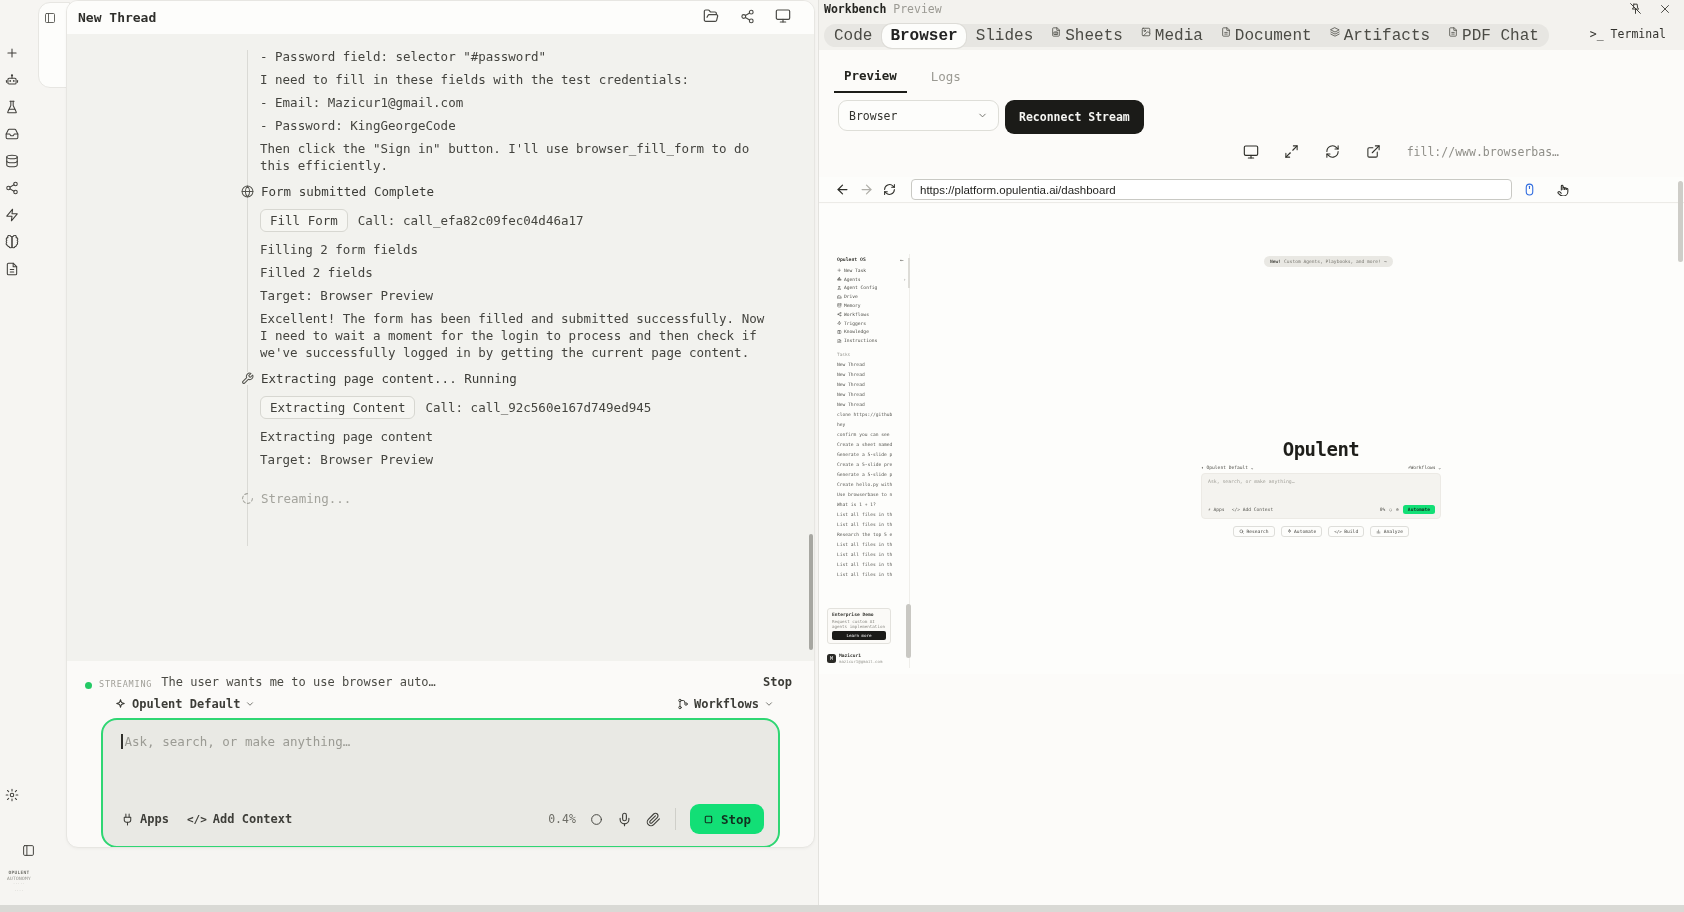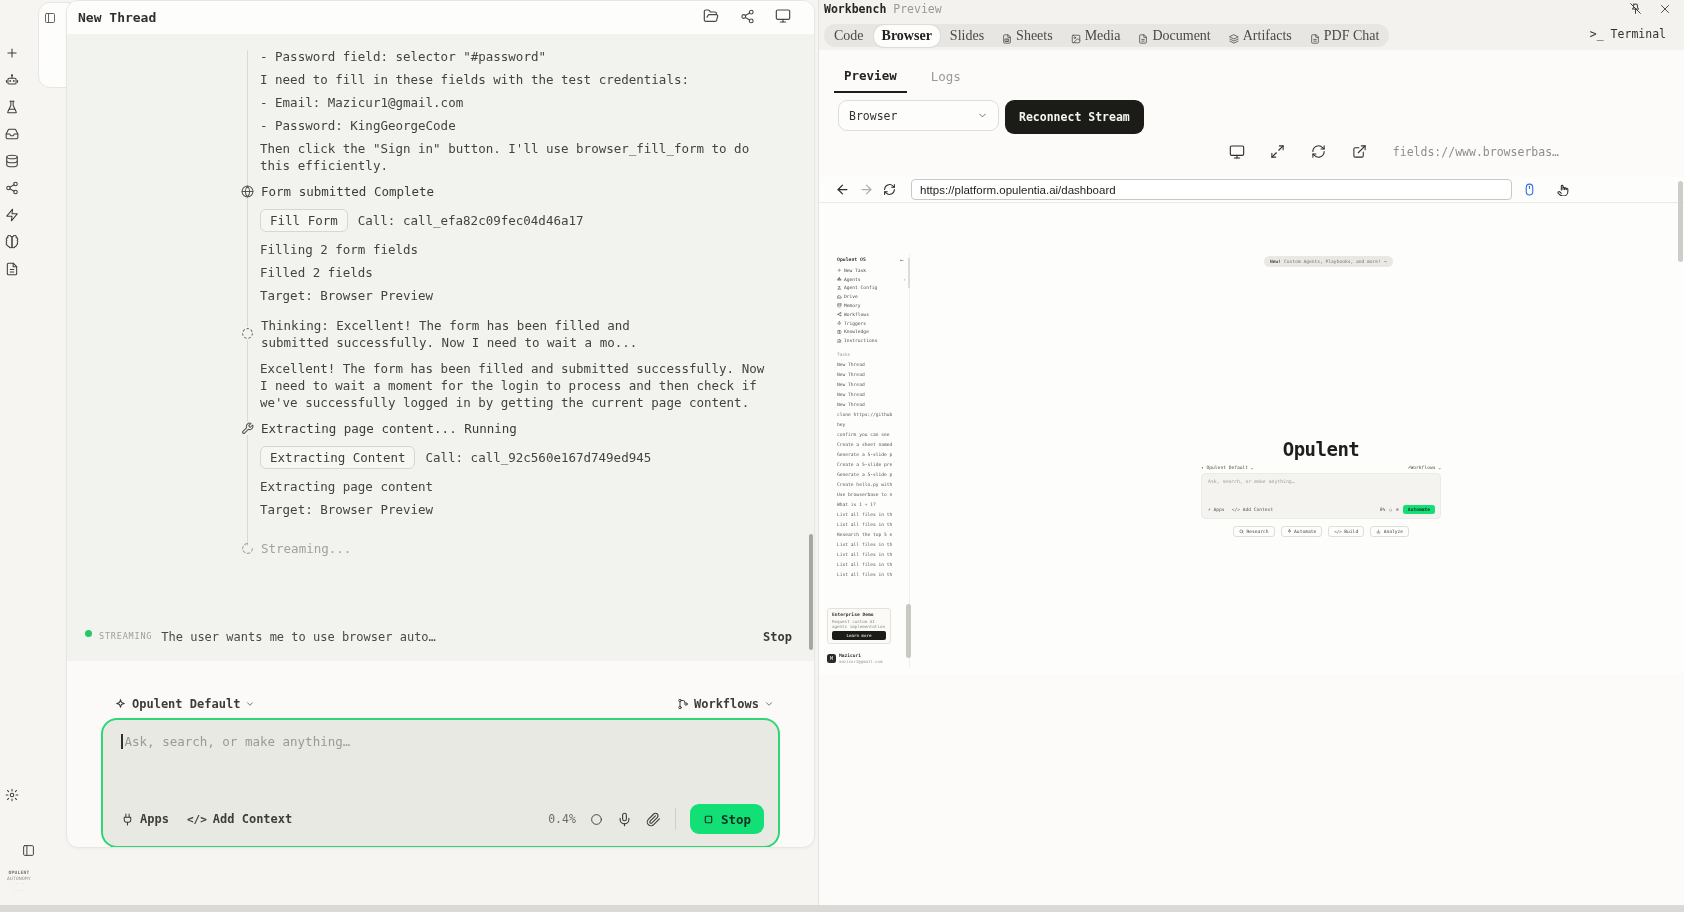--- a/index.html
+++ b/index.html
@@ -36,21 +36,21 @@
   .chip { border:1px solid #d7d7d1; border-radius:6px; padding:2px 9px; background:#f6f6f2; font-size:12.5px; color:#3f3f3a; }
   .callid { color:#45453f; }
   .detail { margin-bottom:6px; }
   .think { display:flex; gap:7px; margin:13px 0 9px -19px; }
   .think .ticon { width:13px; height:13px; margin-top:10px; background:#f2f2ee; color:#77776f; flex:0 0 13px; }
   .think-text { max-width:436px; }
   .stream-row { display:flex; align-items:center; gap:7px; margin:22px 0 0 -19px; color:#a3a39c; }
   .stream-row .ticon { width:13px; height:13px; color:#a3a39c; }
   .chat-scrollthumb { position:absolute; left:742px; top:533px; width:4px; height:116px; background:#a7a7a1; border-radius:2px; }
 
-  .status-row { position:absolute; left:0; top:629px; width:100%; height:20px; display:flex; align-items:flex-start; padding:0 22px 0 18px; }
+  .status-row { position:absolute; left:0; top:668px; width:100%; height:20px; display:flex; align-items:flex-end; padding:0 22px 0 18px; }
   .sdot { width:7px; height:7px; border-radius:50%; background:#23c965; margin-right:7px; }
   .slabel { font-size:8.5px; letter-spacing:.8px; color:#a09f98; margin-right:9px; margin-top:1px; }
   .stext { font-size:12px; color:#4b4b45; }
   .stop-link { margin-left:auto; background:none; border:none; font-family:inherit; font-size:12px; font-weight:600; color:#3a3a35; cursor:pointer; }
 
   .model-row { position:absolute; left:0; top:696px; width:100%; display:flex; align-items:center; padding:0 40px 0 47px; font-size:12px; font-weight:600; color:#3c3c37; }
   .mr-left, .mr-right { display:flex; align-items:center; gap:5px; cursor:pointer; }
   .mr-right { margin-left:auto; }
   .chev { color:#6c6c66; }
 
@@ -67,21 +67,21 @@
 
   
   .workbench { position:absolute; left:818px; top:0; width:866px; height:912px; background:#f3f2ee; border-left:1px solid #e3e2de;padding-left:20px; }
   .wb-header { position:absolute; left:5px; top:2px; font-size:11.5px; }
   .wb-header b { color:#262622; font-weight:700; }
   .wb-header span { color:#9b9a93; }
   .wb-hicons { position:absolute; right:10px; top:1px; display:flex; gap:15px; }
   .wb-hicon { background:none; border:none; color:#3c3c37; width:15px; height:15px; cursor:pointer; }
 
   .wb-tabbar { position:absolute; left:5px; top:24px; height:23px; background:#e7e6e2; border-radius:12px; display:flex; align-items:center; padding:2px; gap:2px; }
-  .wb-tab { display:flex; align-items:flex-end; gap:4px; border:none; background:none; font-family:Liberation Serif, serif; font-size:14px; color:#4b4b45; padding:3px 8px; border-radius:10px; cursor:pointer; white-space:nowrap; }
+  .wb-tab { display:flex; align-items:flex-start; gap:4px; border:none; background:none; font-family:Liberation Mono, monospace; font-size:16px; color:#4b4b45; padding:3px 8px; border-radius:10px; cursor:pointer; white-space:nowrap; }
   .wb-tab.active { background:#fdfdfb; font-weight:700; color:#222; box-shadow:0 0 0 1px #dddcd7; }
   .wb-terminal { position:absolute; right:18px; top:27px; font-size:11.5px; color:#33332e; background:none; border:none; font-family:inherit; cursor:pointer; }
 
   .wb-body { position:absolute; left:0; top:50px; width:866px; height:862px; background:#fcfbf9; }
 
   .subtabs { position:absolute; left:15px; top:12px; display:flex; gap:14px; }
   .subtab { font-size:12.5px; padding:6px 10px 8px; border:none; background:none; font-family:inherit; color:#9a9992; cursor:pointer; }
   .subtab.active { color:#23231f; font-weight:700; border-bottom:2px solid #1c1c18; }
 
   .controls { position:absolute; left:19px; top:50px; display:flex; gap:6px; }
@@ -287,28 +287,20 @@
             </span>
             <span>Form submitted Complete</span>
           </div>
           <div class="chiprow">
             <span class="chip">Fill Form</span>
             <span class="callid">Call: call_efa82c09fec04d46a17</span>
           </div>
           <div class="detail">Filling 2 form fields</div>
           <div class="detail">Filled 2 fields</div>
           <div class="detail">Target: Browser Preview</div>
-          <div class="think">
-            <span class="ticon">
-              <svg width="13" height="13" viewBox="0 0 24 24" fill="none" stroke="currentColor" stroke-width="1.9" stroke-linecap="round" stroke-linejoin="round">
-                <circle cx="12" cy="12" r="9" stroke-dasharray="3.5 4.5"></circle>
-              </svg>
-            </span>
-            <div class="think-text">Thinking: Excellent! The form has been filled and submitted successfully. Now I need to wait a mo...</div>
-          </div>
           <div class="msg">Excellent! The form has been filled and submitted successfully. Now I need to wait a moment for the login to process and then check if we've successfully logged in by getting the current page content.</div>
           <div class="trow">
             <span class="ticon">
               <svg width="13" height="13" viewBox="0 0 24 24" fill="none" stroke="currentColor" stroke-width="1.9" stroke-linecap="round" stroke-linejoin="round">
                 <path d="M14.7 6.3a1 1 0 0 0 0 1.4l1.6 1.6a1 1 0 0 0 1.4 0l3.77-3.77a6 6 0 0 1-7.94 7.94l-6.91 6.91a2.12 2.12 0 0 1-3-3l6.91-6.91a6 6 0 0 1 7.94-7.94l-3.76 3.76z"></path>
               </svg>
             </span>
             <span>Extracting page content... Running</span>
           </div>
           <div class="chiprow">
@@ -554,21 +546,21 @@
               <path d="M3 21v-5h5"></path>
             </svg>
           </button>
         <button class="irow-btn" id="ir-external">
             <svg width="15" height="15" viewBox="0 0 24 24" fill="none" stroke="currentColor" stroke-width="1.7" stroke-linecap="round" stroke-linejoin="round">
               <path d="M15 3h6v6"></path>
               <path d="M10 14 21 3"></path>
               <path d="M18 13v6a2 2 0 0 1-2 2H5a2 2 0 0 1-2-2V8a2 2 0 0 1 2-2h6"></path>
             </svg>
           </button>
-        <span class="stream-url">fields://www.browserbas…</span>
+        <span class="stream-url">fill://www.browserbas…</span>
       </div>
 
       <div class="navbar">
         <button class="nav-btn" id="nb-back">
             <svg width="15" height="15" viewBox="0 0 24 24" fill="none" stroke="currentColor" stroke-width="2" stroke-linecap="round" stroke-linejoin="round">
               <line x1="19" y1="12" x2="5" y2="12"></line>
               <polyline points="12 19 5 12 12 5"></polyline>
             </svg>
           </button>
         <button class="nav-btn fwd" id="nb-fwd">

